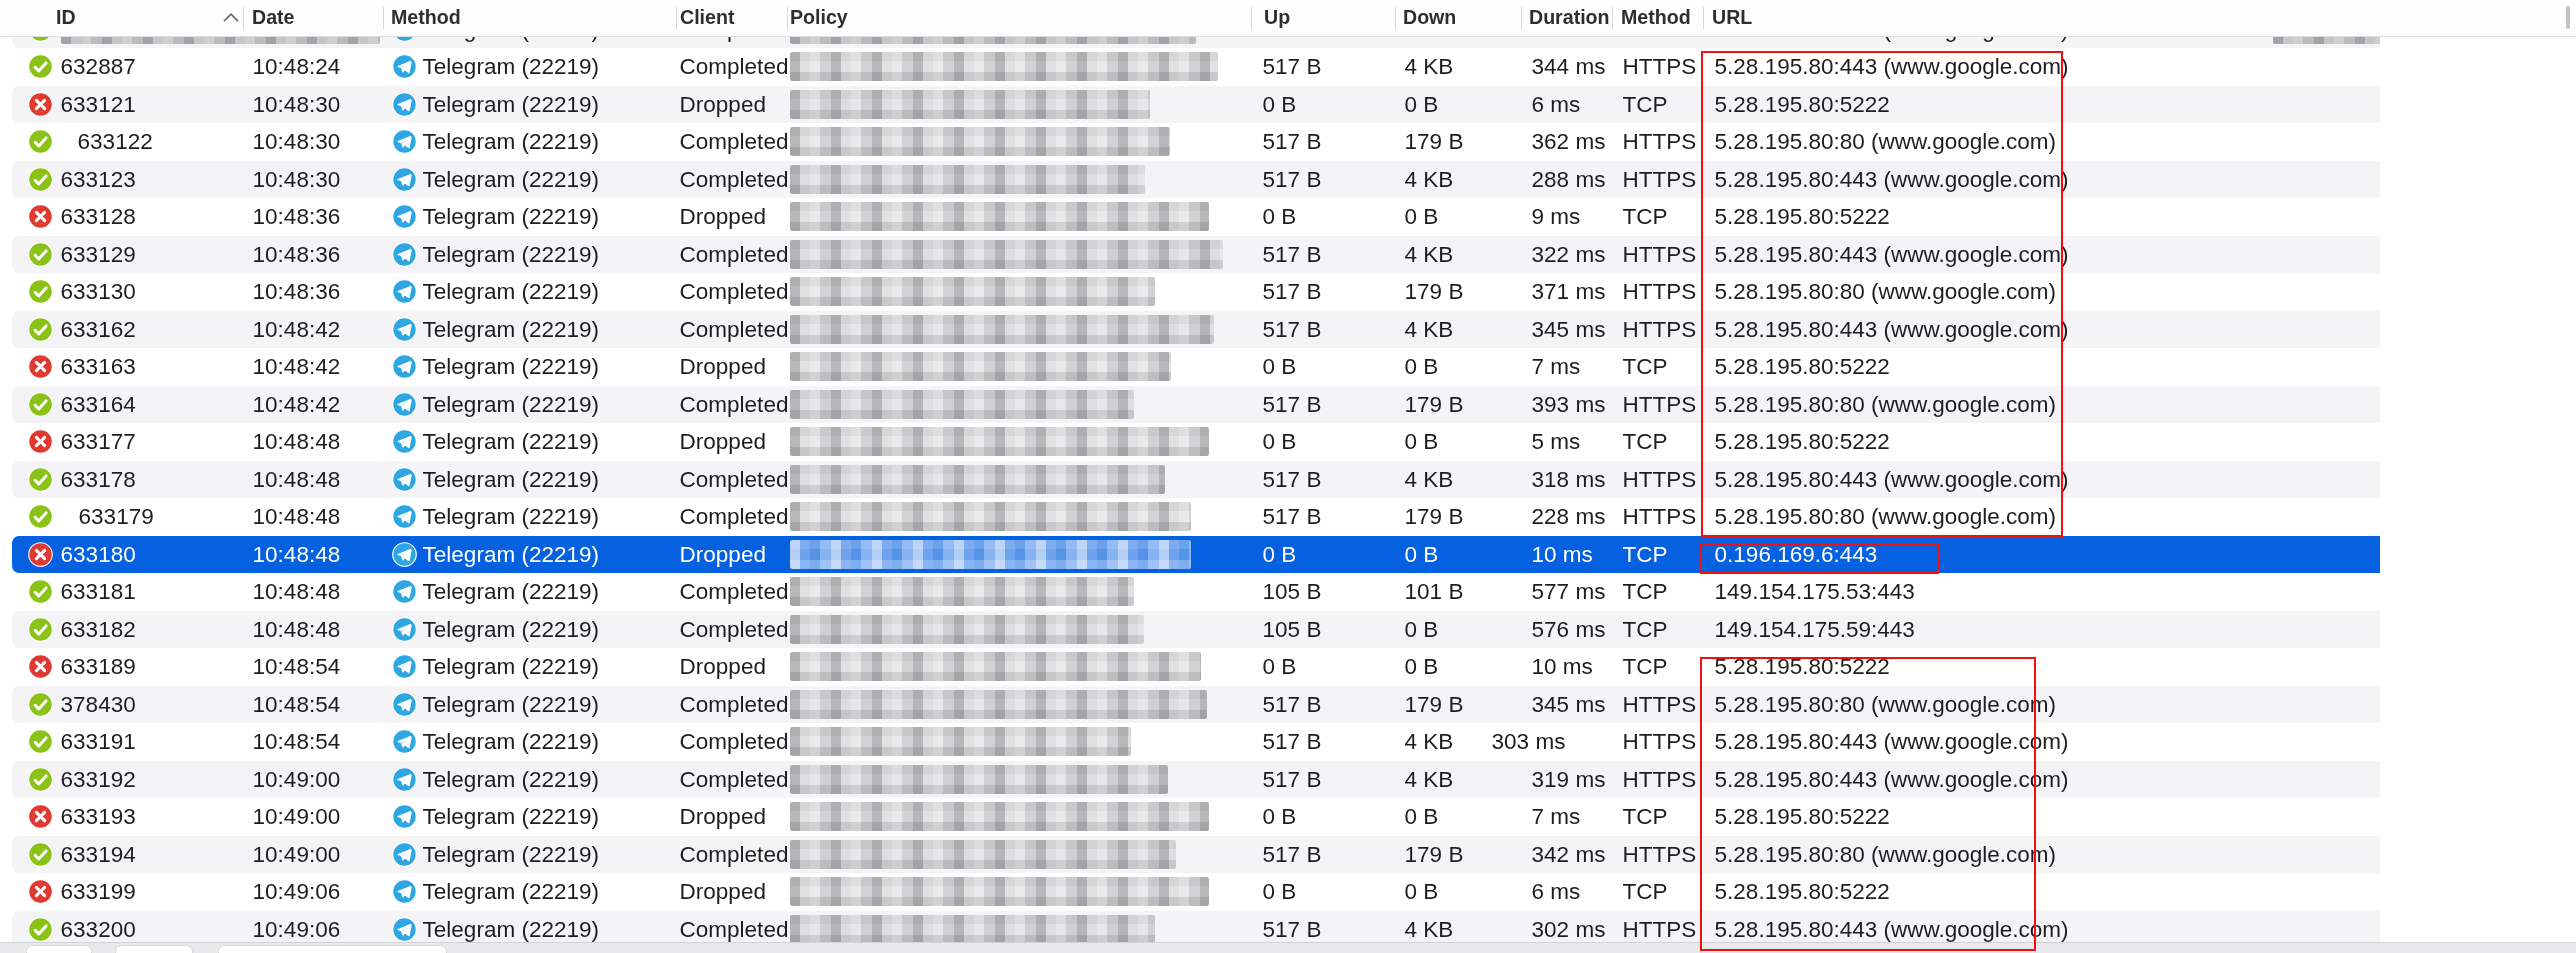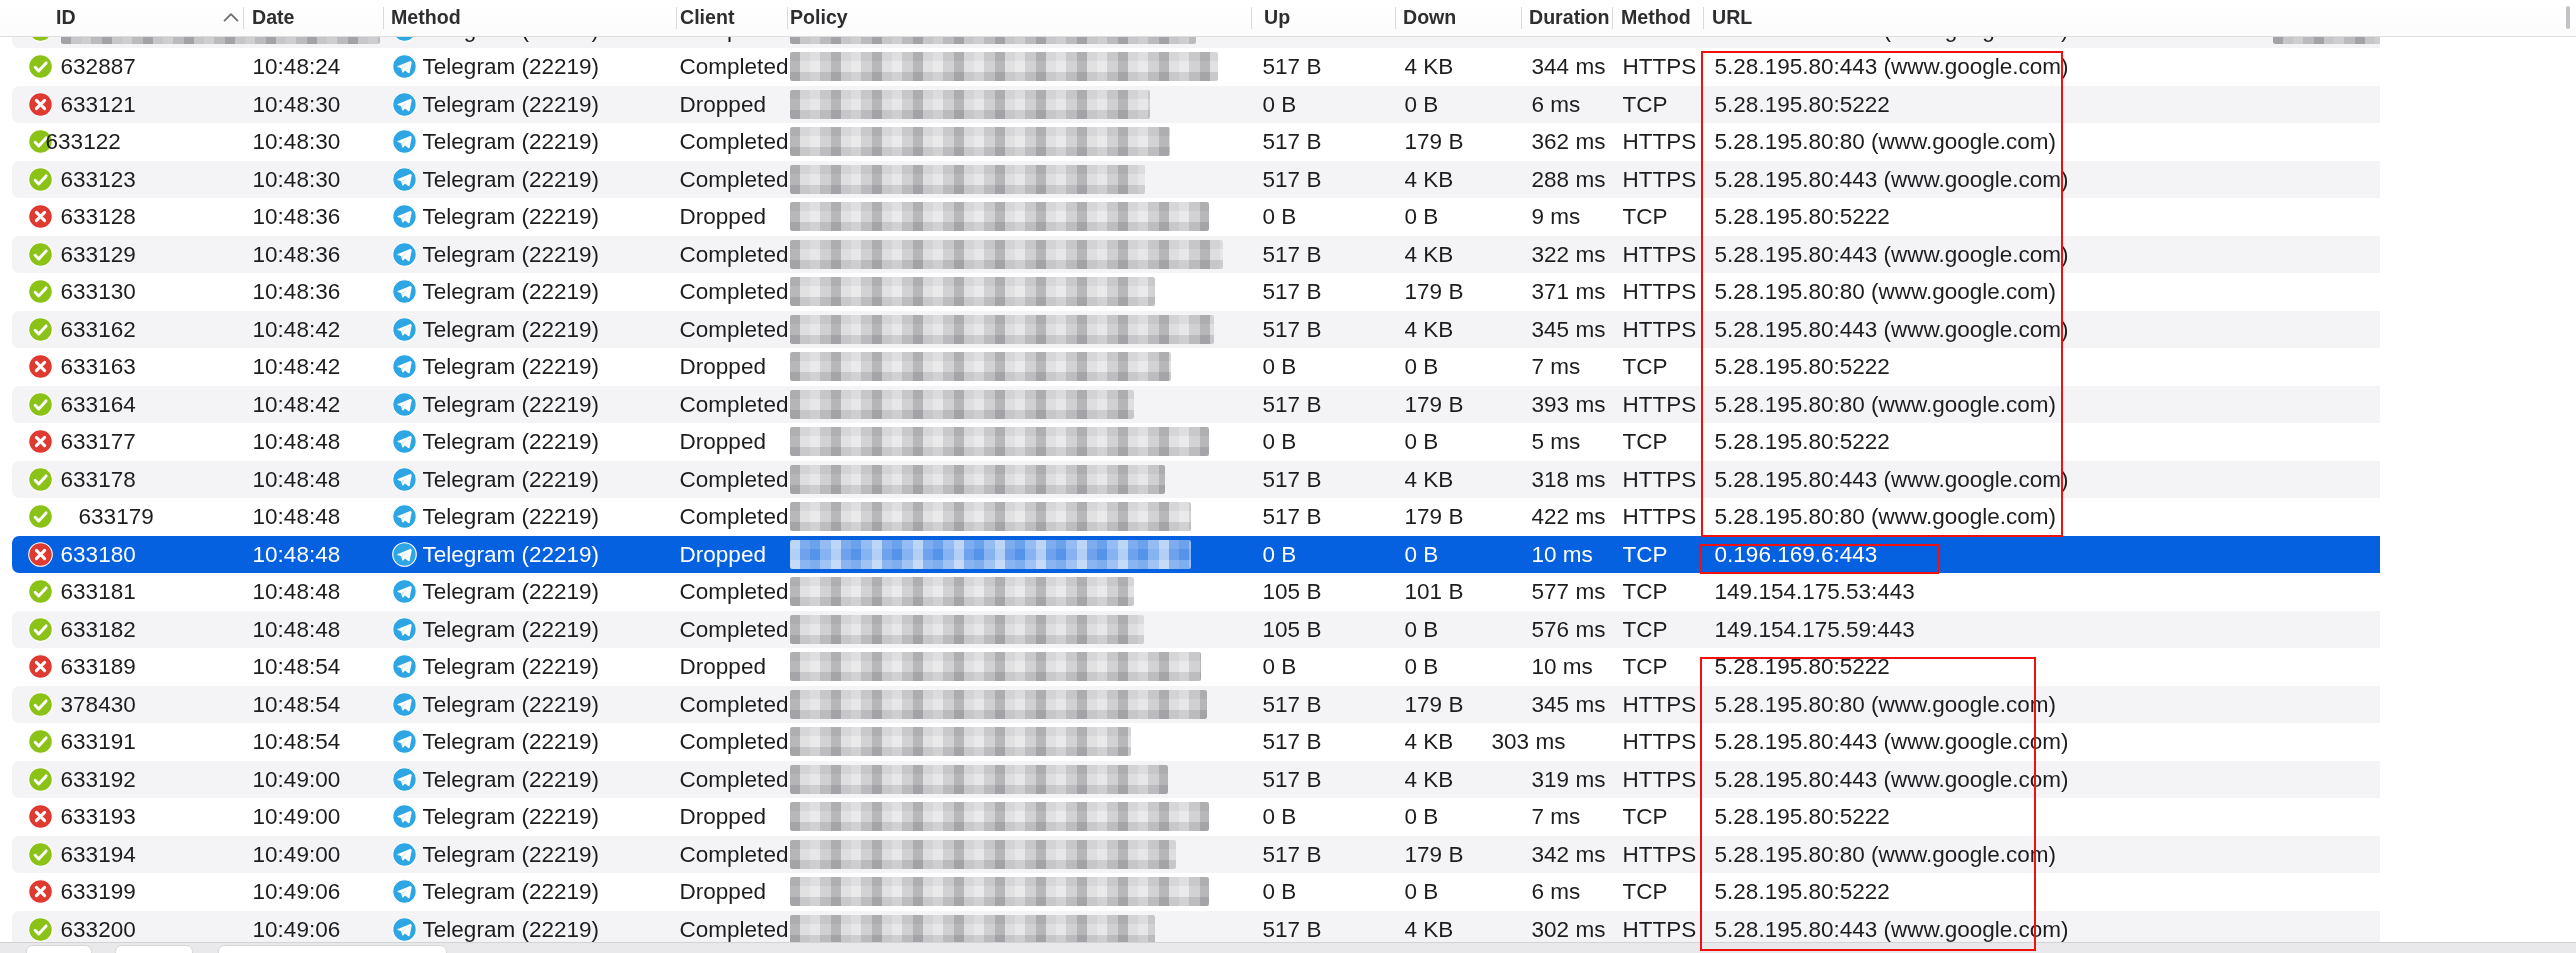--- a/index.html
+++ b/index.html
@@ -158,21 +158,21 @@
           <div class="c" style="left: 1611px;">TCP</div>
           <div class="c" style="left: 1703px;">5.28.195.80:5222</div>
         </div>
         <div class="row" style="top: 112px;">
           <div class="c" style="left: 16px;">
             <svg class="icn" viewBox="0 0 35 35">
               <circle cx="17.5" cy="17.5" r="16.5" fill="#8AC218" stroke="#ffffff" stroke-width="1.5"></circle>
               <path d="M10 18.6l5 5.1 10.3-11.2" fill="none" stroke="#fff" stroke-width="4.2" stroke-linecap="round" stroke-linejoin="round"></path>
             </svg>
           </div>
-          <div class="c" style="left: 34px;">633122</div>
+          <div class="c" style="left: 66px;">633122</div>
           <div class="c" style="left: 241px;">10:48:30</div>
           <div class="c" style="left: 380px;">
             <svg class="icn" style="width:25px;height:25px" viewBox="0 0 34 34">
               <circle cx="17" cy="17" r="16" fill="#2EA6E4" stroke="#ffffff" stroke-width="1.6"></circle>
               <path d="M25.6 9.3L7.9 16.4c-.95.38-.9 1.13-.12 1.38l4.55 1.45 1.67 5.48c.2.64.82.8 1.3.32l2.4-2.44 4.77 3.52c.62.42 1.33.1 1.5-.62l2.8-14.1c.2-.98-.58-1.48-1.17-1.09z" fill="#fff"></path>
               <path d="M12.9 19.1l9.4-6.2-7.6 7.2-.3 3.9z" fill="#cfe9fa"></path>
             </svg>
           </div>
           <div class="c" style="left: 411px;">Telegram (22219)</div>
           <div class="c" style="left: 668px;">Completed</div>
@@ -422,21 +422,21 @@
               <circle cx="17" cy="17" r="16" fill="#2EA6E4" stroke="#ffffff" stroke-width="1.6"></circle>
               <path d="M25.6 9.3L7.9 16.4c-.95.38-.9 1.13-.12 1.38l4.55 1.45 1.67 5.48c.2.64.82.8 1.3.32l2.4-2.44 4.77 3.52c.62.42 1.33.1 1.5-.62l2.8-14.1c.2-.98-.58-1.48-1.17-1.09z" fill="#fff"></path>
               <path d="M12.9 19.1l9.4-6.2-7.6 7.2-.3 3.9z" fill="#cfe9fa"></path>
             </svg>
           </div>
           <div class="c" style="left: 411px;">Telegram (22219)</div>
           <div class="c" style="left: 668px;">Completed</div>
           <div class="px" style="left: 778px; width: 401px;"></div>
           <div class="c" style="left: 1251px;">517 B</div>
           <div class="c" style="left: 1393px;">179 B</div>
-          <div class="c" style="left: 1520px;">422 ms</div>
+          <div class="c" style="left: 1520px;">228 ms</div>
           <div class="c" style="left: 1611px;">HTTPS</div>
           <div class="c" style="left: 1703px;">5.28.195.80:80 (www.google.com)</div>
         </div>
         <div class="row selected" style="top: 525px;">
           <div class="c" style="left: 16px;">
             <svg class="icn" viewBox="0 0 35 35">
               <circle cx="17.5" cy="17.5" r="16.5" fill="#DE3A32" stroke="#ffffff" stroke-width="1.5"></circle>
               <path d="M11.7 11.7l11.6 11.6M23.3 11.7L11.7 23.3" fill="none" stroke="#fff" stroke-width="4.2" stroke-linecap="round"></path>
             </svg>
           </div>

